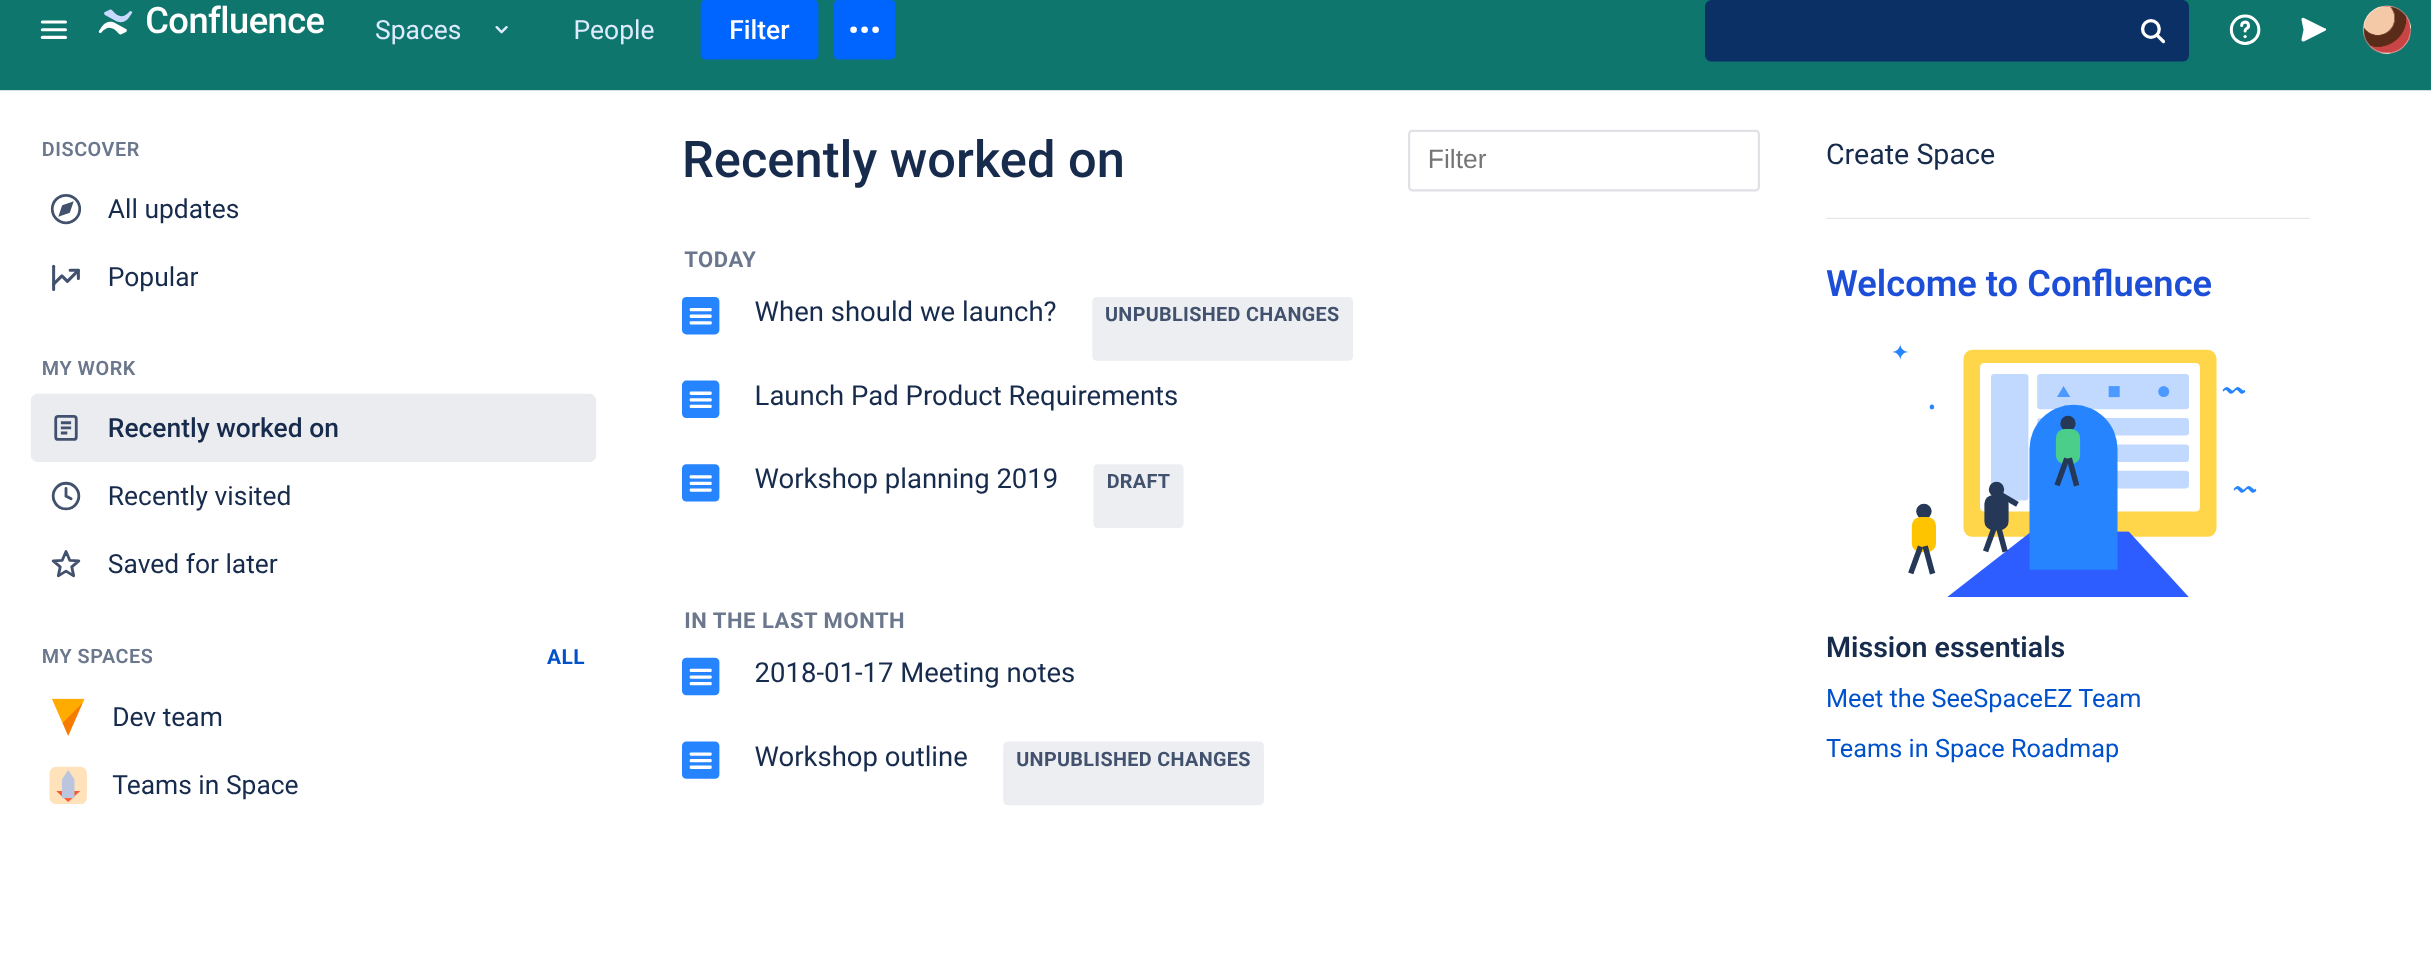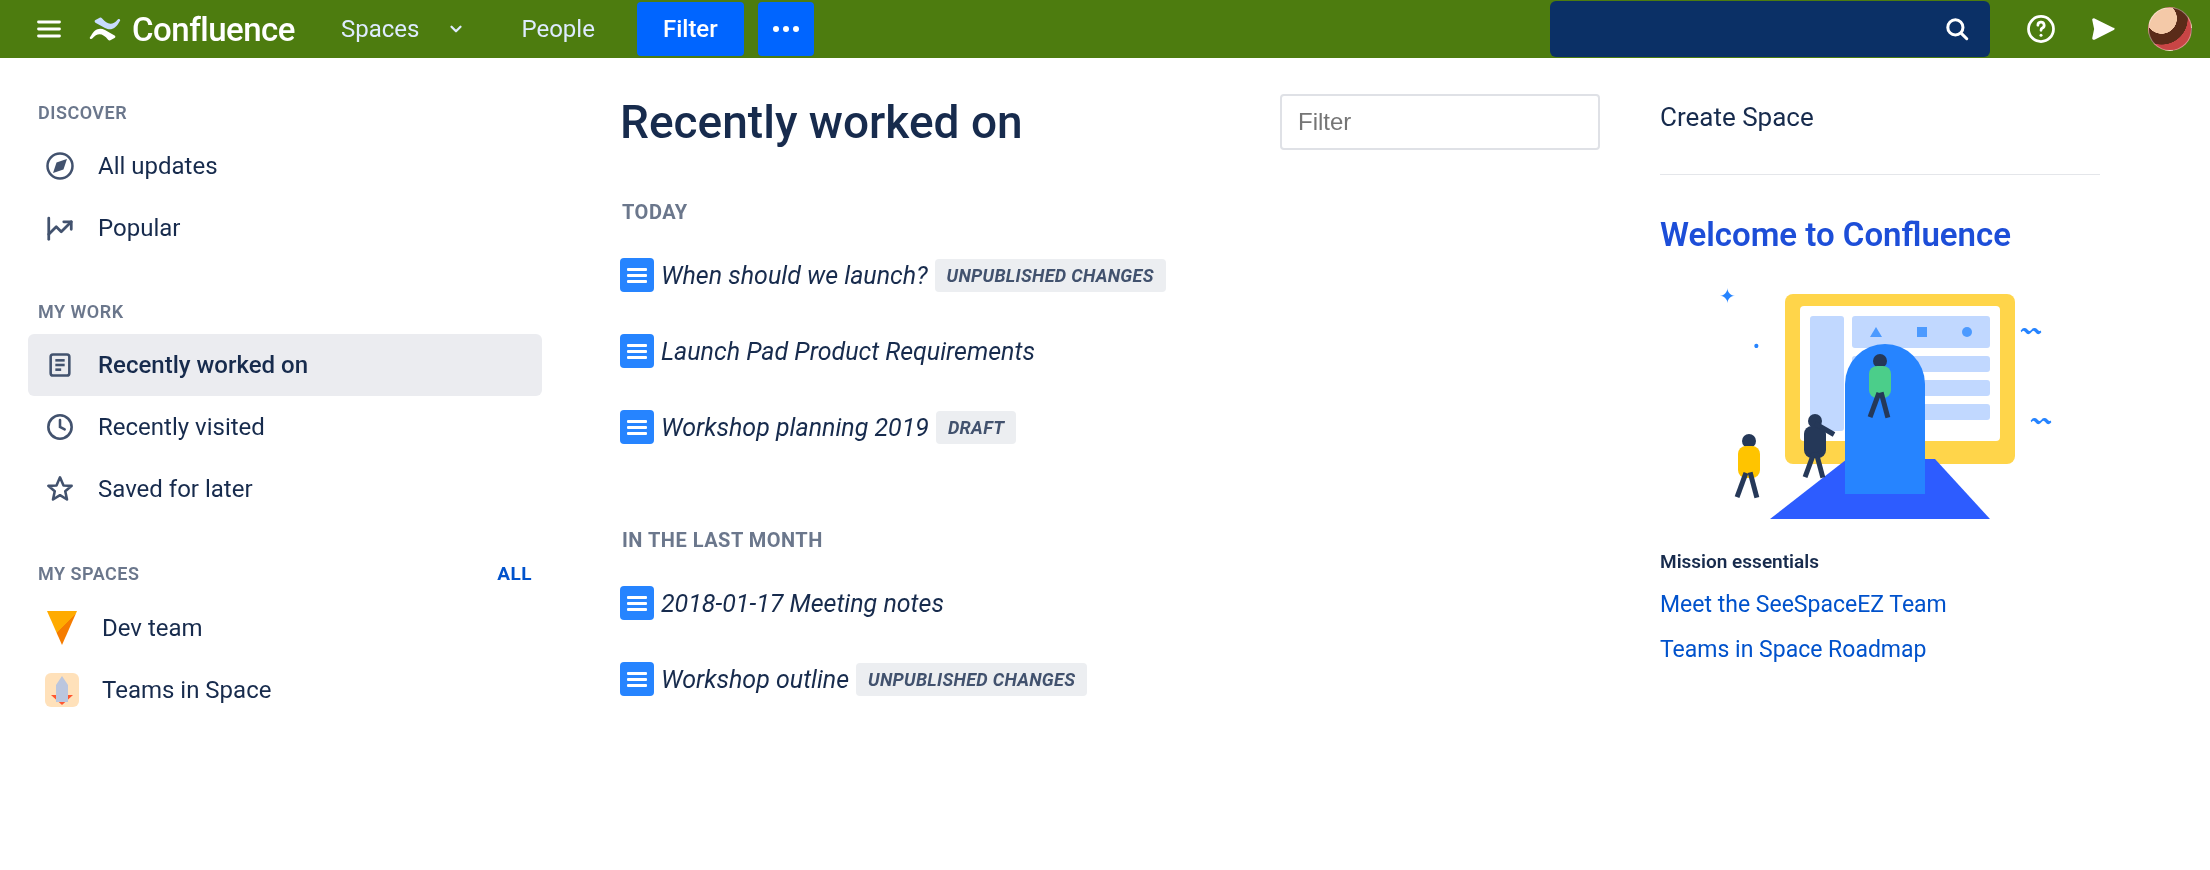--- a/index.html
+++ b/index.html
@@ -7,24 +7,24 @@
     font-family: -apple-system, BlinkMacSystemFont, "Segoe UI", Roboto, Helvetica, Arial, sans-serif;
     background: #fff;
     width: 2210px;
     height: 870px;
     overflow: hidden;
     font-size: 20px;
     color: #172b4d;
   }
   
   .header {
-    height: 58px;
-    background: #4d7c0f;
+    height: 82px;
+    background: #0f766e;
     display: flex;
-    align-items: center;
+    align-items: flex-start;
     padding: 0 18px 0 22px;
     gap: 8px;
   }
   .hdr-btn {
     height: 54px;
     min-width: 54px;
     display: flex;
     align-items: center;
     justify-content: center;
     color: #fff;
@@ -164,26 +164,24 @@
   }
   .section-label {
     font-size: 20px;
     font-weight:700;
     color:#6b778c;
     letter-spacing:0.5px;
     margin: 24px 0 22px 2px;
   }
   .doc-row {
     display:flex;
-    align-items:center;
-    gap:7px;
+    gap:32px;
     height: 58px;
     font-size:25px;
     margin-bottom: 18px;
-    font-style: italic;
   }
   .doc-icon {
     width:34px;height:34px;border-radius:4px;background:#2684ff;
     display:flex;flex-direction:column;justify-content:center;align-items:center;gap:3px;
   }
   .doc-icon span{height:3px;width:20px;background:#fff;border-radius:1px;}
   .doc-title{ color:#172b4d; cursor:pointer;}
   .badge {
     background:#eceef1;color:#42526e;font-size:18px;font-weight:700;
     padding:6px 12px;border-radius:4px;letter-spacing:0.3px;
@@ -215,21 +213,21 @@
   .illus .pB{position:absolute;left:80px;top:130px;width:40px;height:75px;}
   .stick{position:absolute;inset:0;}
   .stick .head{width:14px;height:14px;border-radius:50%;background:#253858;position:absolute;left:50%;top:0;transform:translateX(-50%);}
   .stick .body{width:22px;height:32px;border-radius:8px;position:absolute;left:50%;top:12px;transform:translateX(-50%);}
   .pY .body{background:#ffc400;} .pG .body{background:#4bce8a;} .pB .body{background:#253858;}
   .stick .leg{width:5px;height:26px;background:#253858;position:absolute;top:38px;}
   .stick .l1{left:30%;transform:rotate(20deg);} .stick .l2{left:55%;transform:rotate(-15deg);}
   .stick .arm{width:5px;height:22px;background:#253858;position:absolute;top:14px;}
   .pB .arm{transform:rotate(-60deg);left:68%;top:4px;}
   .sparkle{position:absolute;font-size:20px;color:#2684ff;}
-  .essentials-title{font-size:19px;font-weight:600;margin-bottom:18px;color:#172b4d;}
+  .essentials-title{font-size:26px;font-weight:600;margin-bottom:18px;color:#172b4d;}
   .essential-link{display:block;font-size:23px;color:#0052cc;margin-bottom:18px;cursor:pointer;}
 </style>
 </head>
 <body>
 
 <div class="header">
   <div class="hdr-btn">
     <svg width="28" height="28" viewBox="0 0 24 24" fill="none" stroke="#fff" stroke-width="2.4" stroke-linecap="round">
         <line x1="3" y1="6" x2="21" y2="6"></line>
         <line x1="3" y1="12" x2="21" y2="12"></line>

